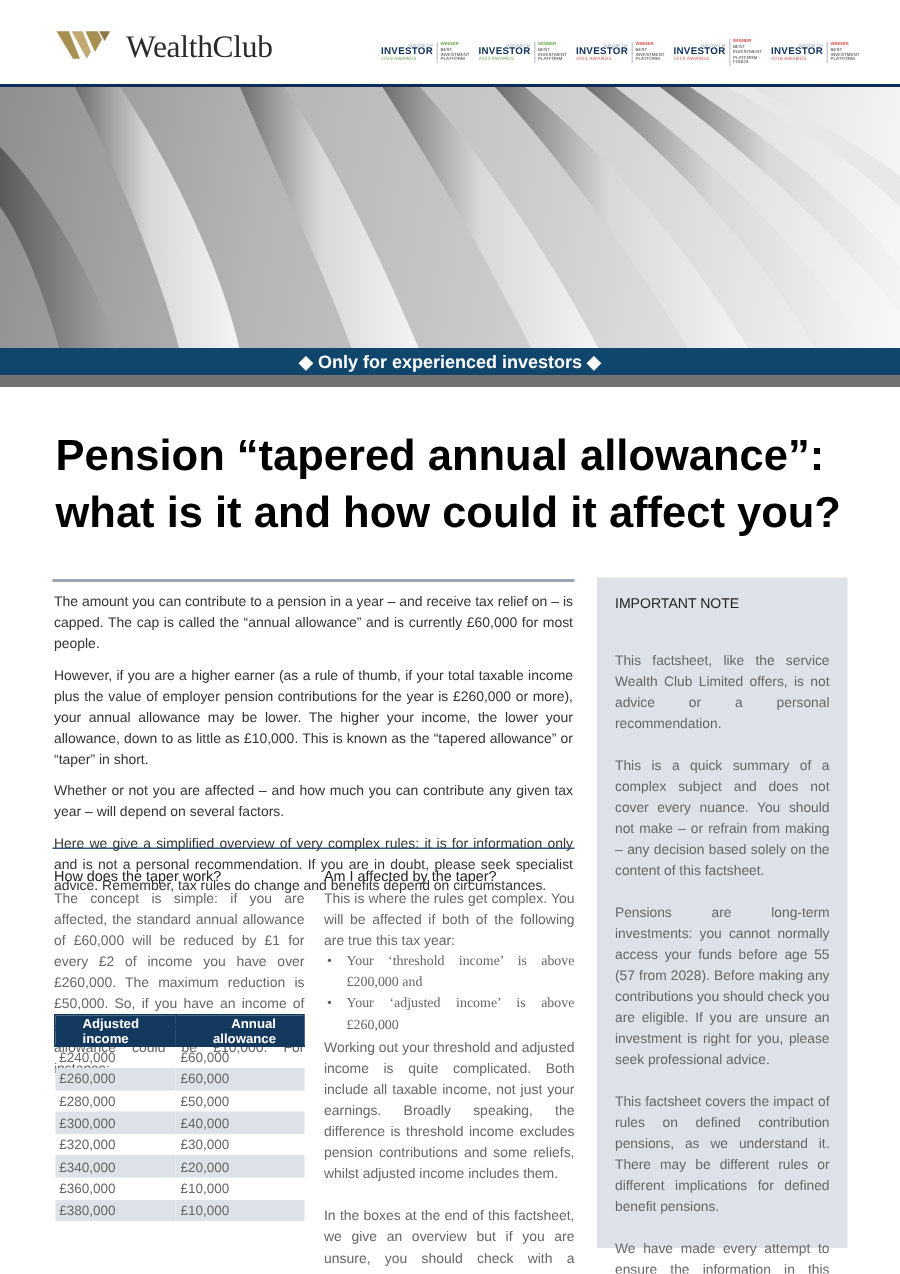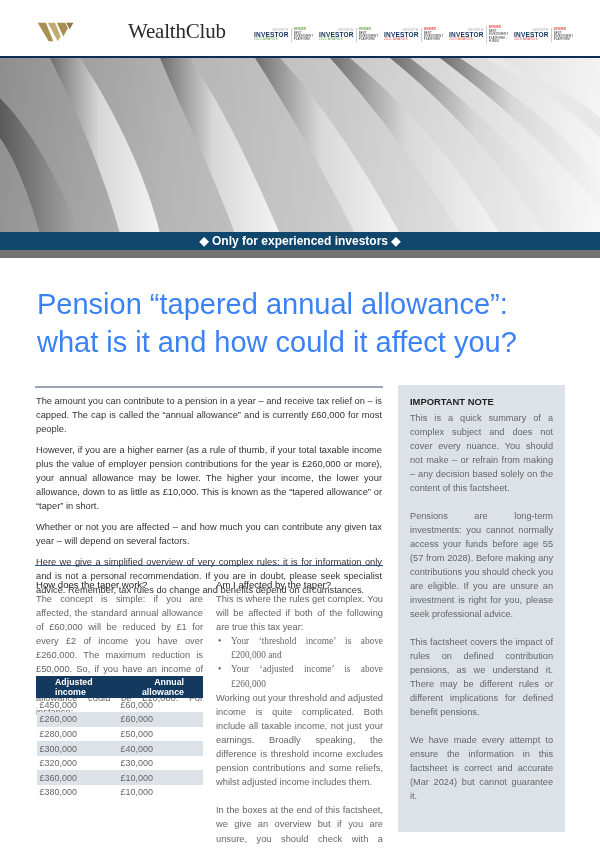--- a/index.html
+++ b/index.html
@@ -1,21 +1,21 @@
 <!DOCTYPE html>
 <html><head>
 <meta charset="utf-8">
 <style>
   * { margin:0; padding:0; box-sizing:border-box; }
   html, body { width:600px; height:849px; background:#ffffff; overflow:hidden; }
   body { font-family:"Liberation Sans", sans-serif; color:#333; position:relative; }
 
   
   .header { position:absolute; left:0; top:0; width:600px; height:56px; background:#fff; }
-  .logo { position:absolute; left:36px; top:19px; display:flex; align-items:center;gap:44px; }
+  .logo { position:absolute; left:36px; top:19px; display:flex; align-items:flex-start; }
   .logo-mark { width:40px; height:22px; position:relative; }
   .logo-text { font-family:"Liberation Serif", serif; font-size:21px; color:#2a2a2a; margin-left:8px; letter-spacing:-0.2px; }
   .awards { position:absolute; left:254px; top:27px; display:flex; gap:4px; }
   .award { display:flex; align-items:center; width:61px; height:16px; }
   .award-main { display:flex; flex-direction:column; line-height:1; }
   .award-top { font-size:3.2px; color:#9aa6b3; text-align:right; letter-spacing:0.3px; }
   .award-name { font-size:6.5px; font-weight:bold; color:#0e2f5a; letter-spacing:0.2px; }
   .award-yr { font-size:3.2px; letter-spacing:0.2px; }
   .award-side { margin-left:2px; border-left:1px solid #ccd; padding-left:2px; font-size:3px; line-height:1.15; color:#333; width:22px; }
   .award-side .tag { font-weight:bold; }
@@ -24,21 +24,21 @@
   .hero { position:absolute; left:0; top:56px; width:600px; height:176px; overflow:hidden;
           background:linear-gradient(100deg,#8e8e8e 0%,#b5b5b5 30%,#c9c9c9 55%,#e2e2e2 80%,#f8f8f8 100%); border-top:2px solid #0f2c55; }
   .hero svg { position:absolute; left:0; top:0; }
 
   
   .banner { position:absolute; left:0; top:232px; width:600px; height:26px; background:#10466c;
             border-bottom:8px solid #737373; color:#fff; font-weight:bold; font-size:12px;
             display:flex; align-items:center; justify-content:center; }
 
   
-  .title { position:absolute; left:37px; top:285px; width:540px; font-size:29px; line-height:38px; color:#3b82f6; font-weight:normal; }
+  .title { position:absolute; left:37px; top:285px; width:540px; font-size:29px; line-height:38px; color:#000000; font-weight:bold; }
 
   
   .rule { position:absolute; left:35px; top:386px; width:348px; height:2px; background:#9aa5b5; }
   .rule2 { position:absolute; left:35px; top:565px; width:348px; height:1px; background:#37587e; }
   .intro { position:absolute; left:36px; top:394px; width:346px; font-size:9.3px; line-height:14.1px; color:#333; text-align:justify; }
   .intro p { margin-bottom:6.6px; }
 
   .col { position:absolute; top:578px; width:167px; font-size:9.3px; line-height:14.1px; color:#666; text-align:justify; }
   .col h3 { font-size:9.6px; font-weight:normal; color:#222; line-height:14px; }
   .col-a { left:36px; }
@@ -50,21 +50,21 @@
   table.taper td { height:14.6px; padding:0 3px; color:#666; }
   table.taper td.r { }
   table.taper tr:nth-child(even) td { background:#dce2e8; }
 
   .bullets { list-style:none; }
   .bullets li { position:relative; padding-left:15px;font-family:Liberation Serif, serif; }
   .bullets li:before { content:"•"; position:absolute; left:2px; top:0; color:#555; }
 
   
   .note { position:absolute; left:398px; top:385px; width:167px; height:447px; background:#dce2e8; padding:10px 12px; font-size:9.2px; line-height:14px; color:#666; text-align:justify; }
-  .note h4 { font-weight:bold; font-size:9.4px; color:#222; margin-bottom:2px; }
+  .note h4 { font-weight:normal; font-size:9.4px; color:#222; margin-bottom:24px; }
   .note p { margin-bottom:14px; }
 </style>
 </head>
 <body>
 
 <div class="header">
   <div class="logo">
     <svg class="logo-mark" width="40" height="24" viewBox="0 0 40 24">
       <polygon points="0,2 9,2 17,22 12,22" fill="#a88f52"></polygon>
       <polygon points="11,2 19,2 25,17 22,22" fill="#c2ab72"></polygon>
@@ -166,38 +166,42 @@
 
 <table class="taper">
   <thead>
     <tr>
       <th>Adjusted income</th>
       <th class="r">Annual allowance</th>
     </tr>
   </thead>
   <tbody>
     <tr>
-        <td>£450,000</td>
+        <td>£240,000</td>
         <td class="r">£60,000</td>
       </tr>
     <tr>
         <td>£260,000</td>
         <td class="r">£60,000</td>
       </tr>
     <tr>
         <td>£280,000</td>
         <td class="r">£50,000</td>
       </tr>
     <tr>
         <td>£300,000</td>
         <td class="r">£40,000</td>
       </tr>
     <tr>
         <td>£320,000</td>
         <td class="r">£30,000</td>
+      </tr>
+    <tr>
+        <td>£340,000</td>
+        <td class="r">£20,000</td>
       </tr>
     <tr>
         <td>£360,000</td>
         <td class="r">£10,000</td>
       </tr>
     <tr>
         <td>£380,000</td>
         <td class="r">£10,000</td>
       </tr>
   </tbody>
@@ -209,18 +213,19 @@
   <ul class="bullets">
     <li>Your ‘threshold income’ is above £200,000 and</li>
     <li>Your ‘adjusted income’ is above £260,000</li>
   </ul>
   <p style="margin-bottom:14px;">Working out your threshold and adjusted income is quite complicated. Both include all taxable income, not just your earnings. Broadly speaking, the difference is threshold income excludes pension contributions and some reliefs, whilst adjusted income includes them.</p>
   <p>In the boxes at the end of this factsheet, we give an overview but if you are unsure, you should check with a specialist tax adviser.</p>
 </div>
 
 <div class="note">
   <h4>IMPORTANT NOTE</h4>
+  <p>This factsheet, like the service Wealth Club Limited offers, is not advice or a personal recommendation.</p>
   <p>This is a quick summary of a complex subject and does not cover every nuance. You should not make – or refrain from making – any decision based solely on the content of this factsheet.</p>
   <p>Pensions are long-term investments: you cannot normally access your funds before age 55 (57 from 2028). Before making any contributions you should check you are eligible. If you are unsure an investment is right for you, please seek professional advice.</p>
   <p>This factsheet covers the impact of rules on defined contribution pensions, as we understand it. There may be different rules or different implications for defined benefit pensions.</p>
   <p>We have made every attempt to ensure the information in this factsheet is correct and accurate (Mar 2024) but cannot guarantee it.</p>
 
 </div>
 
 </body></html>

